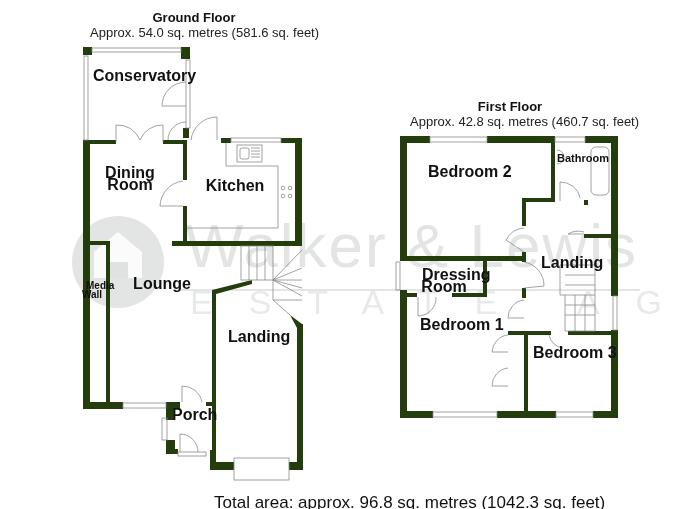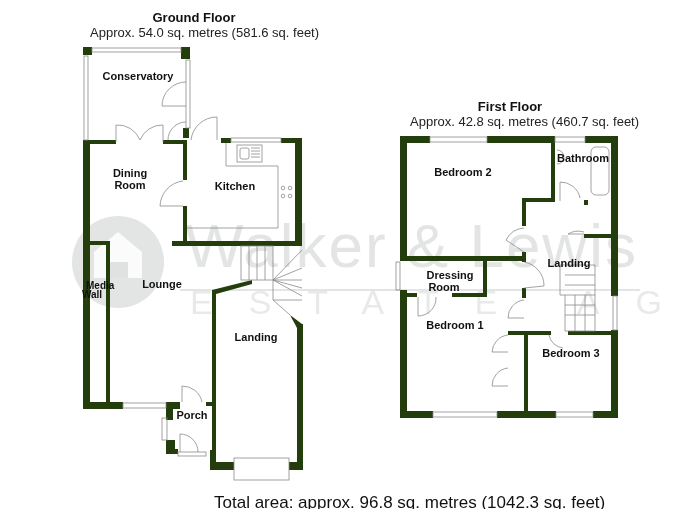--- a/index.html
+++ b/index.html
@@ -1,20 +1,20 @@
 <!DOCTYPE html>
 <html><head>
   <meta charset="utf-8">
   <style>
     html, body { margin: 0; padding: 0; background: #ffffff; }
     body { width: 700px; height: 509px; position: relative; overflow: hidden; font-family: "Liberation Sans", sans-serif; }
     .abs { position: absolute; }
     .floor-title { font-weight: bold; font-size: 13px; color: #111; text-align: center; white-space: nowrap; }
     .floor-sub { font-size: 13px; color: #222; text-align: left; white-space: nowrap; }
-    .room-label { font-weight: bold; font-size: 11px; color: #111; text-align: center; line-height: 12px; white-space: nowrap; }
+    .room-label { font-weight: bold; font-size: 16px; color: #111; text-align: center; line-height: 12px; white-space: nowrap; }
     .room-small { font-weight: bold; font-size: 10px; color: #111; text-align: center; line-height: 9px; }
     .total { font-size: 17px; color: #111; white-space: nowrap; }
     svg { position: absolute; left: 0; top: 0; }
     .wm-text { font-size: 62px; color: rgba(150,160,155,0.28); letter-spacing: 2px; white-space: nowrap; }
     .wm-sub { font-size: 34px; color: rgba(150,160,155,0.22); letter-spacing: 36px; white-space: nowrap; }
   </style>
 </head>
 <body>
 
 <div class="abs" style="left:0;top:0;width:700px;height:509px;">

